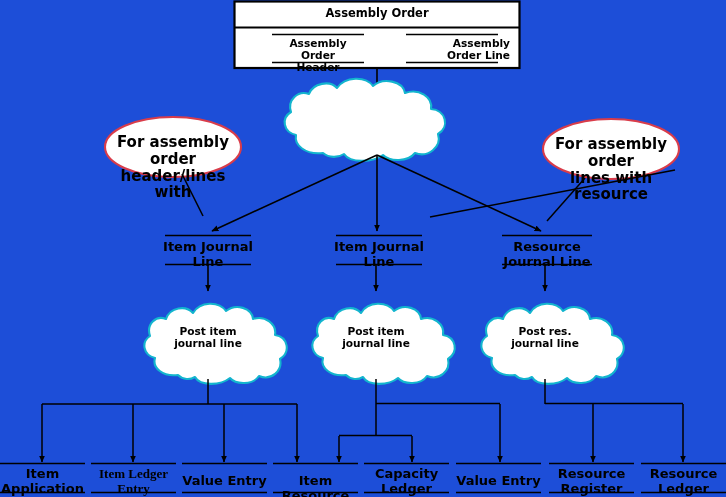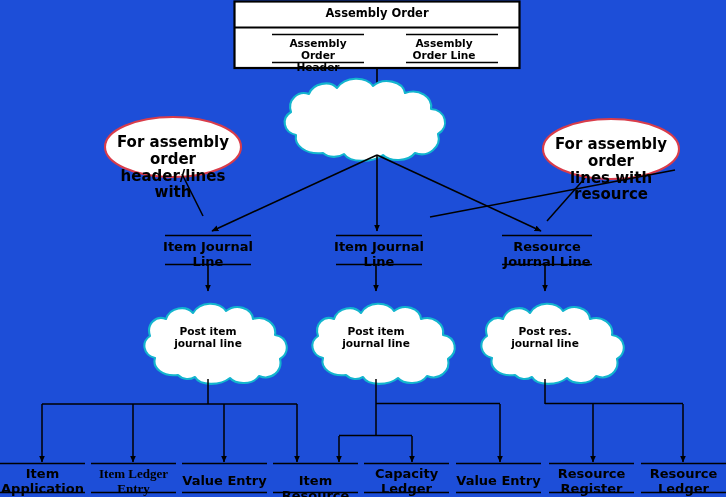--- a/index.html
+++ b/index.html
@@ -215,21 +215,21 @@
       <line x1="641" y1="463.5" x2="726" y2="463.5" stroke="#000000" stroke-width="1.6"></line>
       <line x1="641" y1="492.5" x2="726" y2="492.5" stroke="#000000" stroke-width="1.6"></line>
     </g>
   </svg>
 
   <div class="node-label title-12" style="left:234px; top:7px; width:286px;">Assembly Order</div>
 
   <div class="node-label title-11" style="left:272px; top:38px; width:92px;">Assembly Order
 Header</div>
 
-  <div class="node-label title-11" style="left:398px; top:38px; width:92px;">Assembly
+  <div class="node-label title-11" style="left:418px; top:38px; width:92px;text-align:right;">Assembly
 Order Line</div>
 
 
   <div class="node-label ellipse-label" style="left:108px; top:134px; width:130px;">For assembly order
 header/lines with</div>
 
   <div class="node-label ellipse-label" style="left:545px; top:136px; width:132px;">For assembly order
 lines with resource</div>
 
   <div class="node-label box-label" style="left:163px; top:240px; width:90px;">Item Journal

